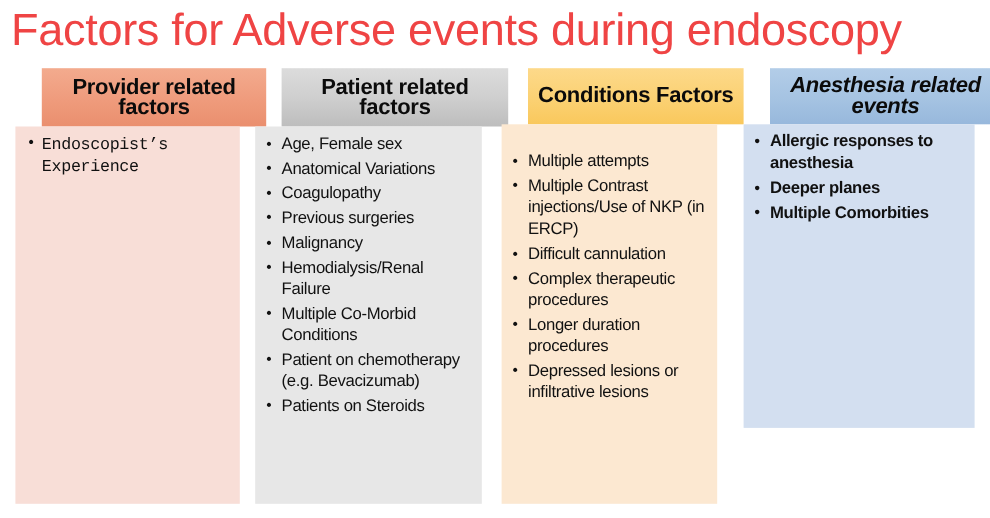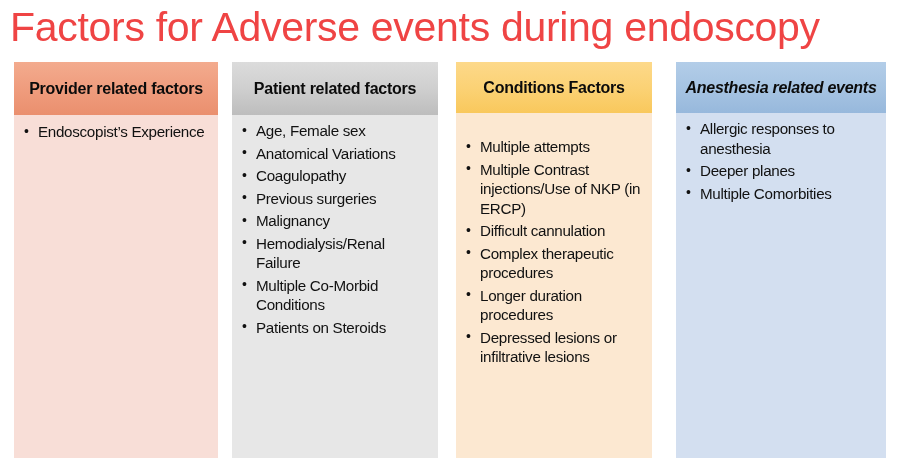--- a/index.html
+++ b/index.html
@@ -50,28 +50,29 @@
     position: absolute;
     top: 0;
     box-sizing: border-box;
   }
 
   .col-head {
     box-sizing: border-box;
     width: 100%;
     text-align: center;
     font-weight: bold;
-    font-size: 16px;
+    font-size: 20px;
     line-height: 19px;
     color: #0b0b0b;
     letter-spacing: -0.25px;
     display: flex;
     align-items: center;
     justify-content: center;
     padding: 2px 6px;
+    margin-left: 24px;
   }
 
   .col-body {
     box-sizing: border-box;
     width: 100%;
     padding: 6px 8px 8px 8px;
   }
 
   ul.items {
     list-style: none;
@@ -102,20 +103,21 @@
   
   #col-provider { left: 14px; width: 204px; }
   #col-provider .col-head {
     height: 53px;
     background: linear-gradient(180deg, #f3ab8e 0%, #ef9b7c 55%, #ea8f6e 100%);
   }
   #col-provider .col-body {
     height: 343px;
     background: #f8ded7;
     padding-top: 7px;
+    font-family: Liberation Mono, monospace;
   }
 
   
   #col-patient { left: 232px; width: 206px; }
   #col-patient .col-head {
     height: 53px;
     background: linear-gradient(180deg, #dcdcdc 0%, #cfcfcf 50%, #bdbdbd 100%);
   }
   #col-patient .col-body {
     height: 343px;
@@ -136,23 +138,24 @@
   }
 
   
   #col-anesthesia { left: 676px; width: 210px; }
   #col-anesthesia .col-head {
     height: 51px;
     background: linear-gradient(180deg, #b3cde8 0%, #a5c3e2 55%, #97b8dc 100%);
     font-style: italic;
   }
   #col-anesthesia .col-body {
-    height: 345px;
+    height: 276px;
     background: #d3dff0;
     padding-top: 6px;
+    font-weight: bold;
   }
 </style>
 </head>
 <body>
 
 <div class="slide">
 
   <div class="page-title">Factors for Adverse events during endoscopy</div>
 
   <div class="columns">
@@ -170,20 +173,21 @@
       <div class="col-head">Patient related factors</div>
       <div class="col-body">
         <ul class="items">
           <li>Age, Female sex</li>
           <li>Anatomical Variations</li>
           <li>Coagulopathy</li>
           <li>Previous surgeries</li>
           <li>Malignancy</li>
           <li>Hemodialysis/Renal Failure</li>
           <li>Multiple Co-Morbid Conditions</li>
+          <li>Patient on chemotherapy (e.g. Bevacizumab)</li>
           <li>Patients on Steroids</li>
         </ul>
       </div>
     </div>
 
     <div class="col" id="col-procedural">
       <div class="col-head">Conditions Factors</div>
       <div class="col-body">
         <ul class="items">
           <li>Multiple attempts</li>

